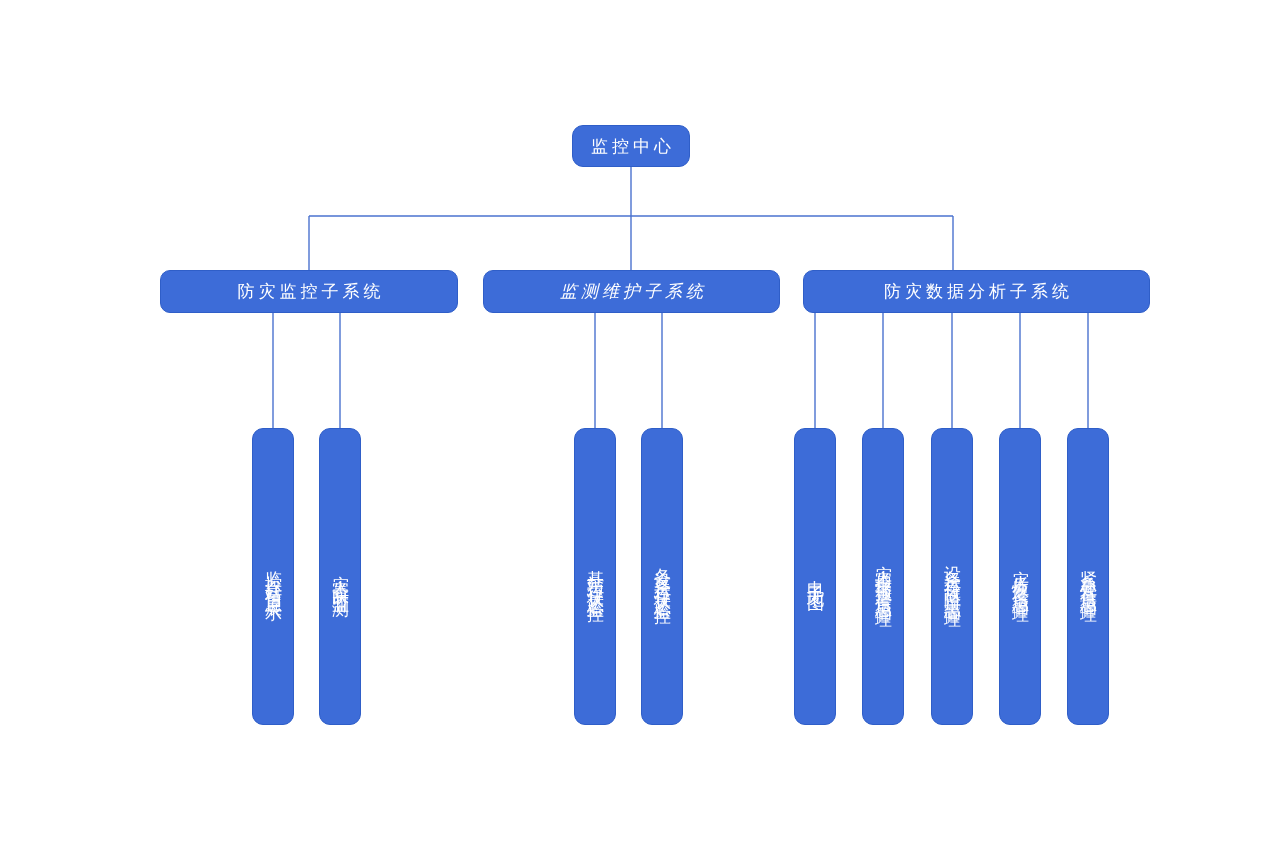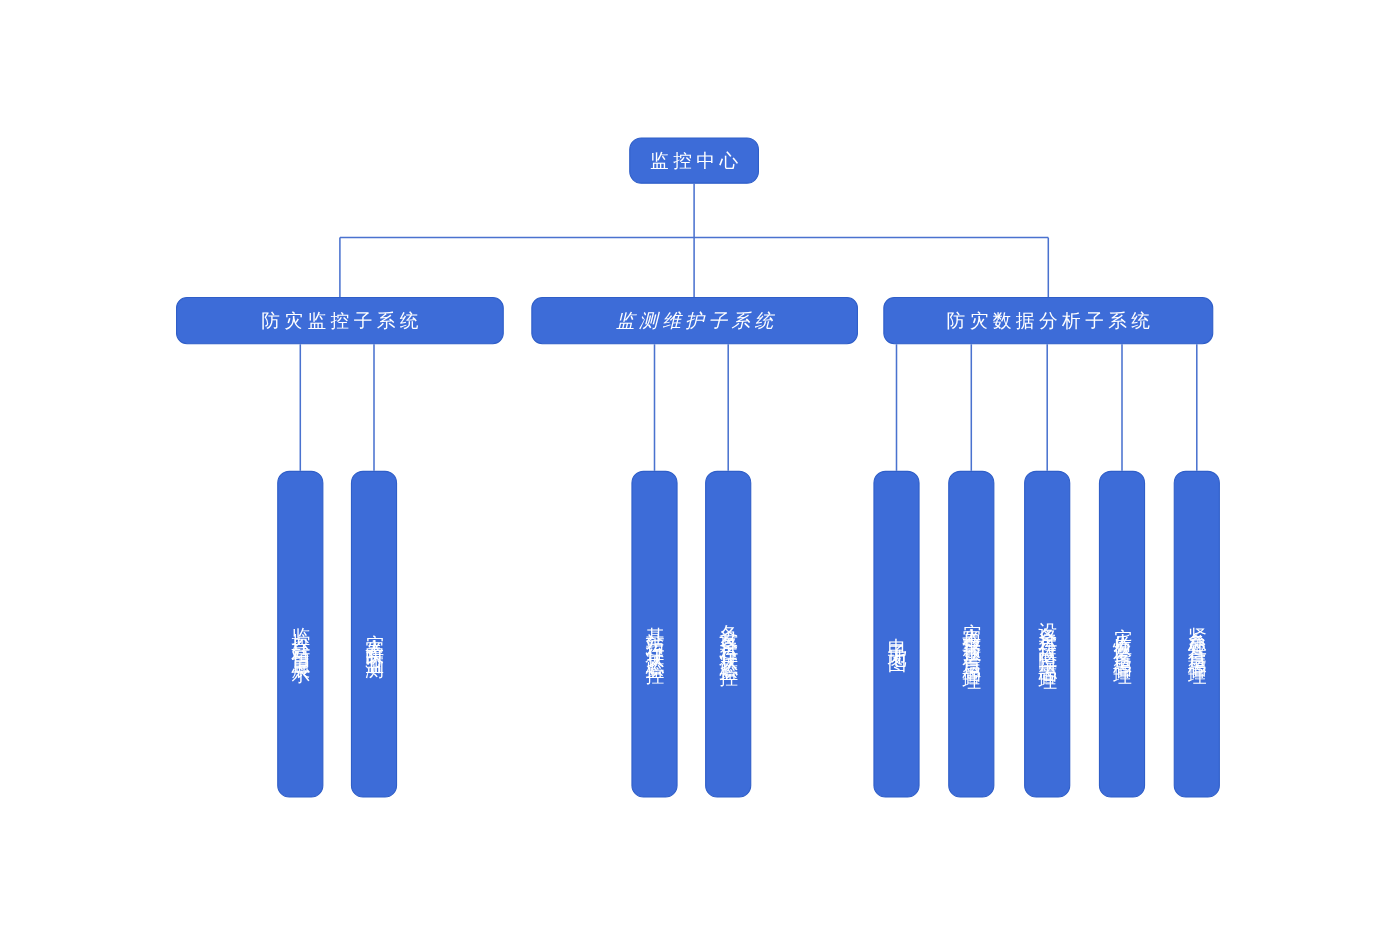--- a/index.html
+++ b/index.html
@@ -63,21 +63,21 @@
   .node.v .vtext{
     writing-mode:vertical-rl;
     text-orientation:upright;
     letter-spacing:5px;
     line-height:42px;
     white-space:nowrap;
   }
   
   .sub-0{left:160px;top:270px;width:298px;}
   .sub-1{left:483px;top:270px;width:297px;font-style:italic;}
-  .sub-2{left:803px;top:270px;width:300px;}
+  .sub-2{left:803px;top:270px;width:347px;}
   
   .leaf-0{left:252px;}
   .leaf-1{left:319px;}
   .leaf-2{left:574px;}
   .leaf-3{left:641px;}
   .leaf-4{left:794px;}
   .leaf-5{left:862px;}
   .leaf-6{left:931px;}
   .leaf-7{left:999px;}
   .leaf-8{left:1067px;}

